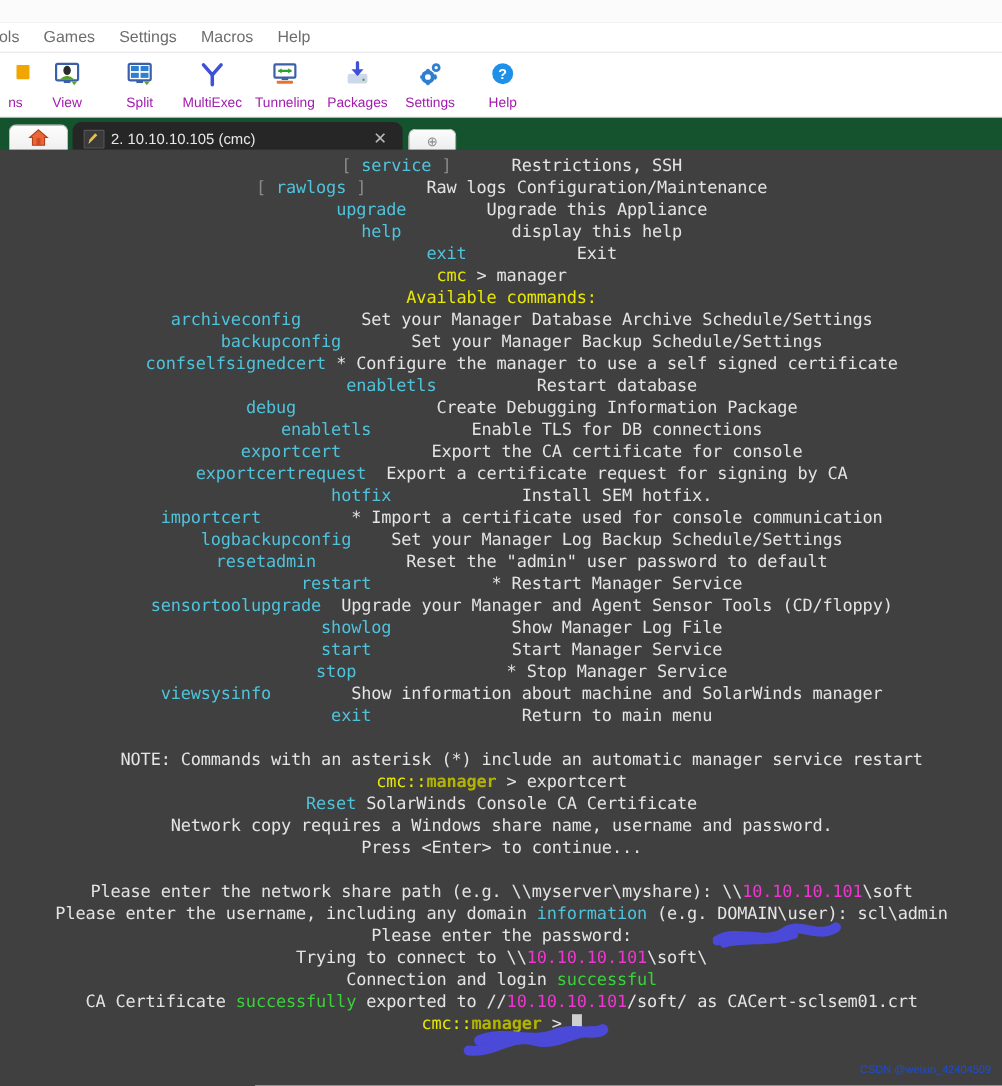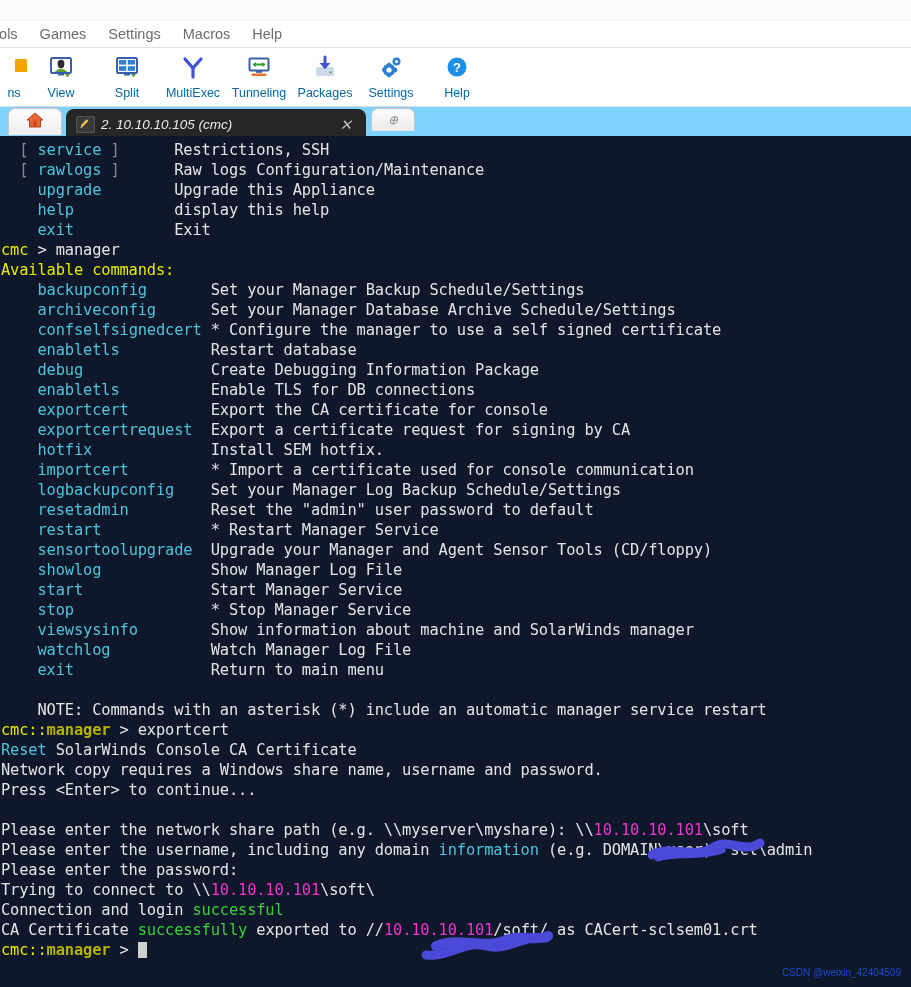--- a/index.html
+++ b/index.html
@@ -64,33 +64,33 @@
   }
   .tool.clipped { width: 28px; overflow: hidden; }
   .tool-ico {
     height: 30px;
     display: flex;
     align-items: center;
     justify-content: center;
   }
   .tool-label {
     font-size: 12.5px;
-    color: #0369a1;
+    color: #a21caf;
     margin-top: 3px;
     white-space: nowrap;
   }
 
   
   .tabbar {
     height: 32px;
-    background: #7dd3fc;
+    background: #14532d;
     position: relative;
     display: flex;
+    align-items: flex-end;
     border-bottom: 1px solid #2b2b2b;
-    font-style: italic;
   }
   .home-tab {
     width: 52px;
     height: 26px;
     margin-left: 8px;
     background: linear-gradient(#fdfdfd, #eeeeee);
     border: 1px solid #c8c8c8;
     border-bottom: none;
     border-radius: 7px 7px 0 0;
     display: flex;
@@ -145,24 +145,25 @@
     font-size: 12px;
   }
 
   
   .terminal {
     position: absolute;
     left: 0;
     top: 136px;
     width: 911px;
     height: 851px;
-    background: #0f172a;
+    background: #404040;
     padding: 4px 0 0 0;
     box-sizing: border-box;
     overflow: hidden;
+    text-align: center;
   }
   .tline {
     font-family: "DejaVu Sans Mono", "Liberation Mono", monospace;
     font-size: 15.4px;
     line-height: 20px;
     white-space: pre;
     color: #e0e0e0;
     padding-left: 1px;
     letter-spacing: -0.15px;
   }
@@ -344,39 +345,38 @@
 </div>
 
 <div class="terminal" id="terminal">
     <div class="tline"><span class="c-gray">  [ </span><span class="c-cmd">service</span><span class="c-gray"> ]      </span><span class="c-white">Restrictions, SSH</span></div>
     <div class="tline"><span class="c-gray">  [ </span><span class="c-cmd">rawlogs</span><span class="c-gray"> ]      </span><span class="c-white">Raw logs Configuration/Maintenance</span></div>
     <div class="tline"><span class="c-white">    </span><span class="c-cmd">upgrade</span><span class="c-white">        </span><span class="c-white">Upgrade this Appliance</span></div>
     <div class="tline"><span class="c-white">    </span><span class="c-cmd">help</span><span class="c-white">           </span><span class="c-white">display this help</span></div>
     <div class="tline"><span class="c-white">    </span><span class="c-cmd">exit</span><span class="c-white">           </span><span class="c-white">Exit</span></div>
     <div class="tline"><span class="c-yellow">cmc</span><span class="c-white"> &gt; manager</span></div>
     <div class="tline"><span class="c-yellow">Available commands:</span></div>
+    <div class="tline"><span class="c-white">    </span><span class="c-cmd">archiveconfig</span><span class="c-white">      Set your Manager Database Archive Schedule/Settings</span></div>
     <div class="tline"><span class="c-white">    </span><span class="c-cmd">backupconfig</span><span class="c-white">       Set your Manager Backup Schedule/Settings</span></div>
-    <div class="tline"><span class="c-white">    </span><span class="c-cmd">archiveconfig</span><span class="c-white">      Set your Manager Database Archive Schedule/Settings</span></div>
     <div class="tline"><span class="c-white">    </span><span class="c-cmd">confselfsignedcert</span><span class="c-white"> * Configure the manager to use a self signed certificate</span></div>
     <div class="tline"><span class="c-white">    </span><span class="c-cmd">enabletls</span><span class="c-white">          Restart database</span></div>
     <div class="tline"><span class="c-white">    </span><span class="c-cmd">debug</span><span class="c-white">              Create Debugging Information Package</span></div>
     <div class="tline"><span class="c-white">    </span><span class="c-cmd">enabletls</span><span class="c-white">          Enable TLS for DB connections</span></div>
     <div class="tline"><span class="c-white">    </span><span class="c-cmd">exportcert</span><span class="c-white">         Export the CA certificate for console</span></div>
     <div class="tline"><span class="c-white">    </span><span class="c-cmd">exportcertrequest</span><span class="c-white">  Export a certificate request for signing by CA</span></div>
     <div class="tline"><span class="c-white">    </span><span class="c-cmd">hotfix</span><span class="c-white">             Install SEM hotfix.</span></div>
     <div class="tline"><span class="c-white">    </span><span class="c-cmd">importcert</span><span class="c-white">         * Import a certificate used for console communication</span></div>
     <div class="tline"><span class="c-white">    </span><span class="c-cmd">logbackupconfig</span><span class="c-white">    Set your Manager Log Backup Schedule/Settings</span></div>
     <div class="tline"><span class="c-white">    </span><span class="c-cmd">resetadmin</span><span class="c-white">         Reset the "admin" user password to default</span></div>
     <div class="tline"><span class="c-white">    </span><span class="c-cmd">restart</span><span class="c-white">            * Restart Manager Service</span></div>
     <div class="tline"><span class="c-white">    </span><span class="c-cmd">sensortoolupgrade</span><span class="c-white">  Upgrade your Manager and Agent Sensor Tools (CD/floppy)</span></div>
     <div class="tline"><span class="c-white">    </span><span class="c-cmd">showlog</span><span class="c-white">            Show Manager Log File</span></div>
     <div class="tline"><span class="c-white">    </span><span class="c-cmd">start</span><span class="c-white">              Start Manager Service</span></div>
     <div class="tline"><span class="c-white">    </span><span class="c-cmd">stop</span><span class="c-white">               * Stop Manager Service</span></div>
     <div class="tline"><span class="c-white">    </span><span class="c-cmd">viewsysinfo</span><span class="c-white">        Show information about machine and SolarWinds manager</span></div>
-    <div class="tline"><span class="c-white">    </span><span class="c-cmd">watchlog</span><span class="c-white">           Watch Manager Log File</span></div>
     <div class="tline"><span class="c-white">    </span><span class="c-cmd">exit</span><span class="c-white">               Return to main menu</span></div>
     <div class="tline">&nbsp;</div>
     <div class="tline"><span class="c-white">    NOTE: Commands with an asterisk (*) include an automatic manager service restart</span></div>
     <div class="tline"><span class="c-yellow">cmc::</span><span class="c-olive">manager</span><span class="c-white"> &gt; exportcert</span></div>
     <div class="tline"><span class="c-cmd">Reset</span><span class="c-white"> SolarWinds Console CA Certificate</span></div>
     <div class="tline"><span class="c-white">Network copy requires a Windows share name, username and password.</span></div>
     <div class="tline"><span class="c-white">Press &lt;Enter&gt; to continue...</span></div>
     <div class="tline">&nbsp;</div>
     <div class="tline"><span class="c-white">Please enter the network share path (e.g. \\myserver\myshare): \\</span><span class="c-pink">10.10.10.101</span><span class="c-white">\soft</span></div>
     <div class="tline"><span class="c-white">Please enter the username, including any domain </span><span class="c-cmd">information</span><span class="c-white"> (e.g. DOMAIN\user): scl\admin</span></div>

